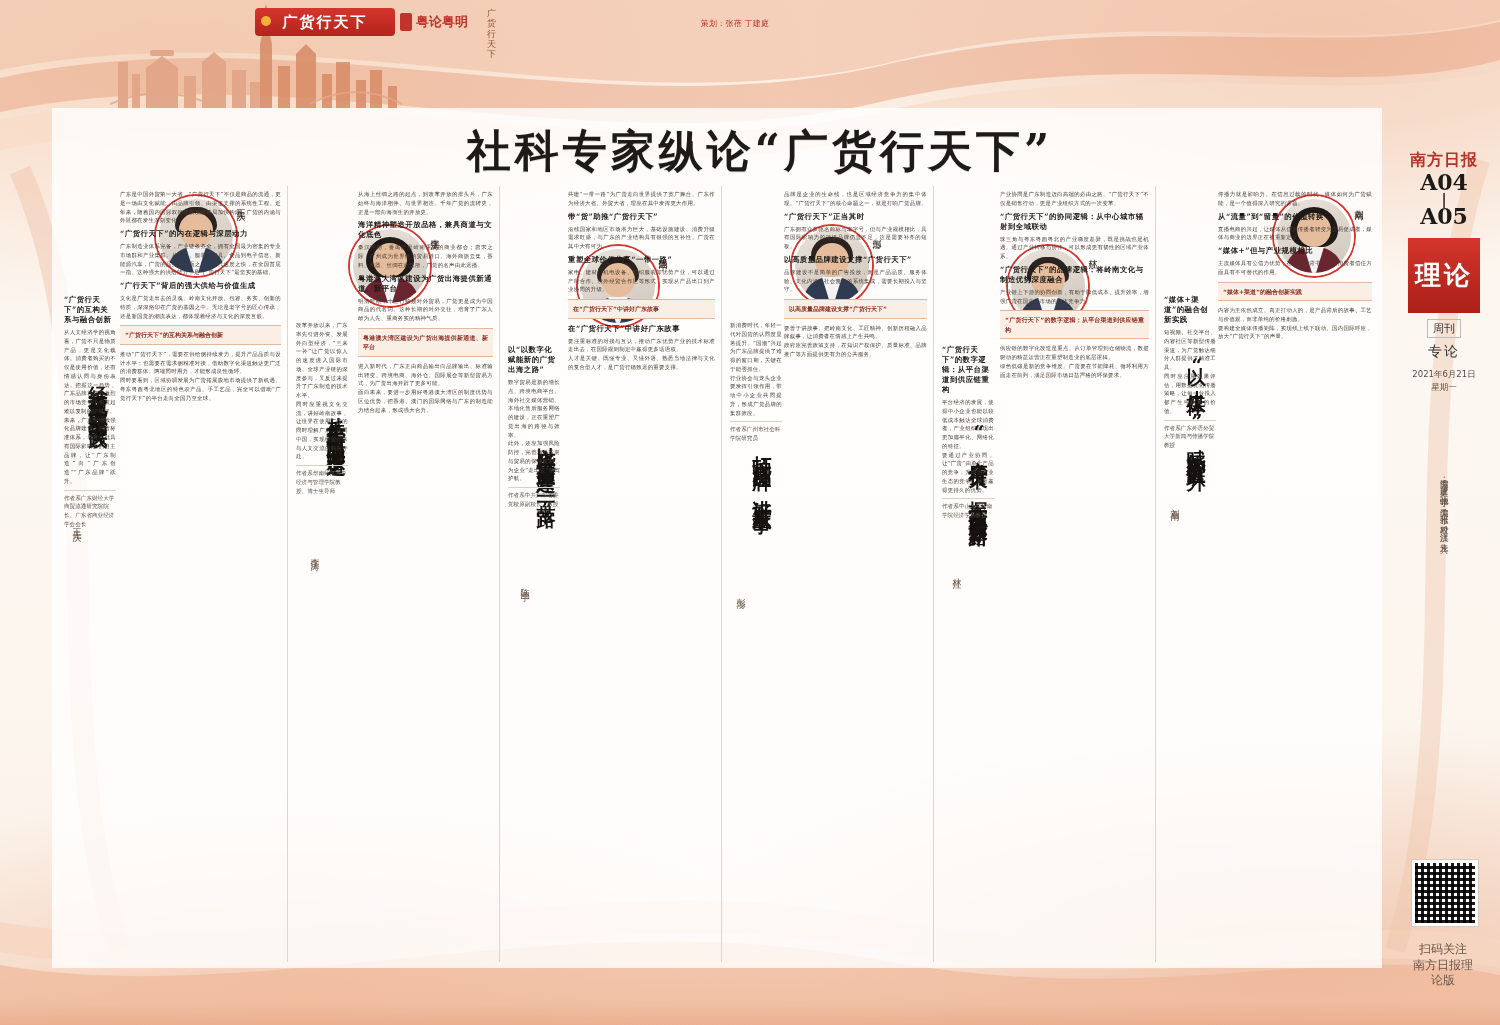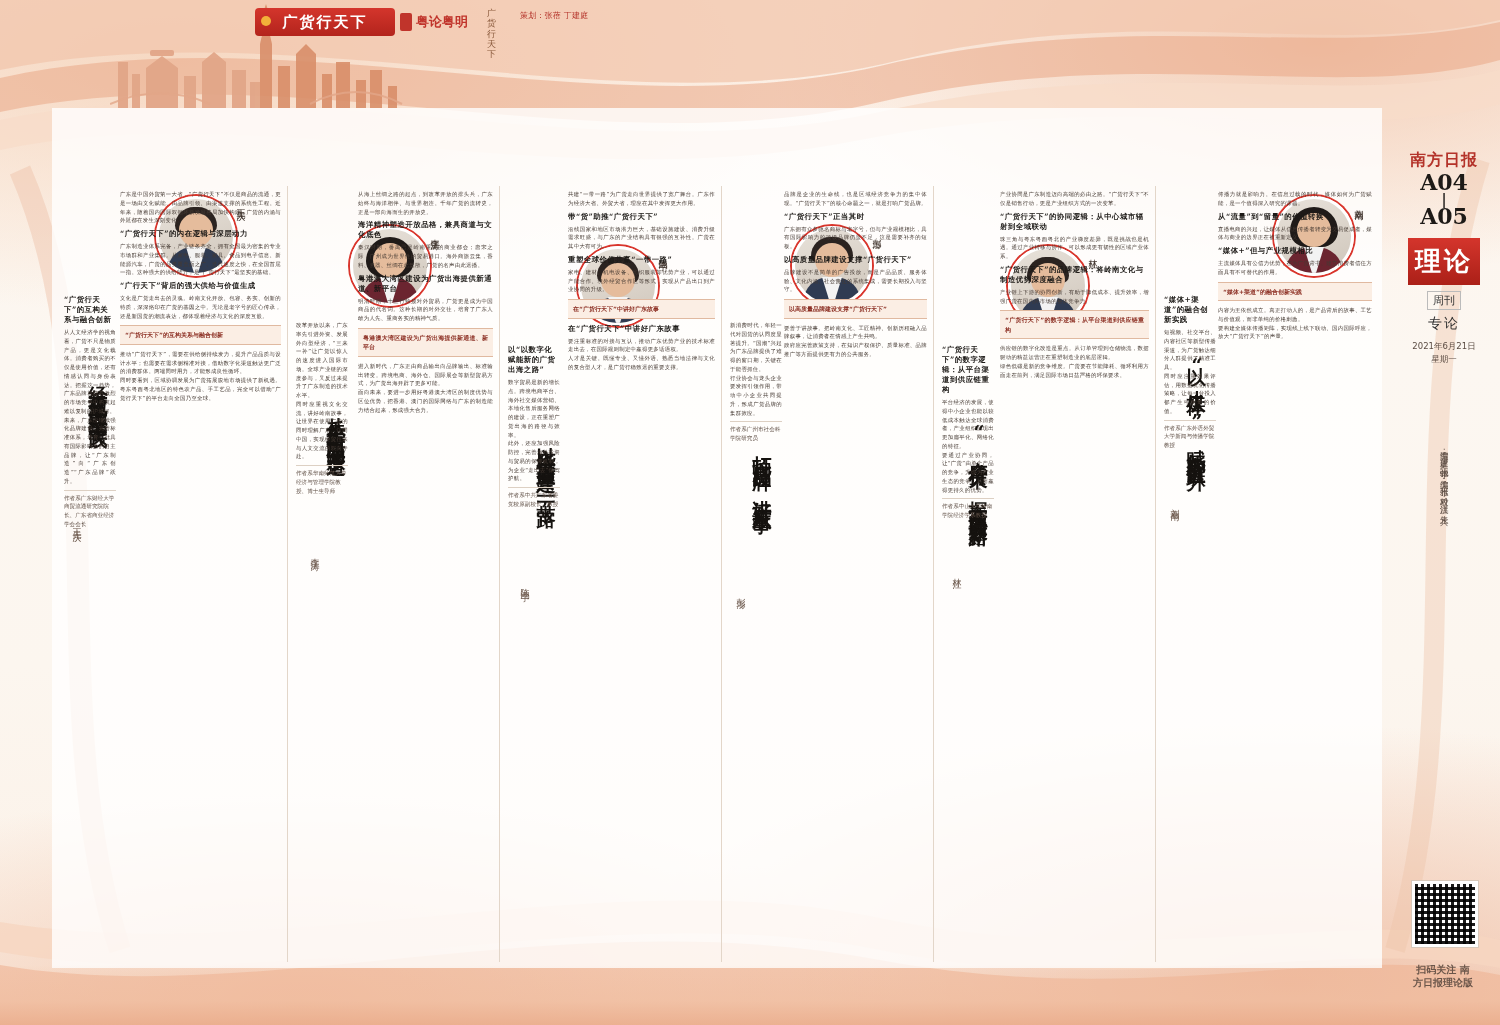--- a/index.html
+++ b/index.html
@@ -46,50 +46,50 @@
     font-size:9px;color:#8a5a3c;line-height:1.15;letter-spacing:0;
   }
   
   #skyline{position:absolute;left:110px;top:4px;width:300px;height:106px;}
   
   #lead{
     position:absolute;left:520px;top:6px;width:430px;height:92px;
     color:#3b2f28;font-size:8.4px;line-height:1.55;text-align:justify;
     letter-spacing:0.2px;
   }
-  #lead .byline{text-align:left;color:#b4332a;margin-top:4px;font-size:8px;}
+  #lead .byline{text-align:center;color:#b4332a;margin-top:12px;font-size:8px;}
   
   #headline{
     position:absolute;left:380px;top:120px;width:760px;height:62px;
     display:flex;align-items:center;justify-content:center;
     font-family:"DejaVu Serif","Liberation Serif",serif;
     font-size:44px;font-weight:bold;color:#1d1a17;letter-spacing:4px;
     text-shadow:0 1px 0 rgba(0,0,0,0.12);
   }
   
   #rail{position:absolute;right:20px;top:150px;width:72px;height:800px;text-align:center;}
   #rail .nf{font-size:16px;color:#b4332a;font-weight:bold;letter-spacing:1px;}
   #rail .pg{font-family:"DejaVu Serif",serif;font-size:22px;color:#1d1a17;line-height:1.05;font-weight:bold;}
   #rail .pg .dash{display:block;font-size:14px;line-height:0.8;}
   #rail .section{
     margin-top:10px;background:linear-gradient(180deg,#d4352c,#ab2018);
-    color:#fff;font-size:26px;font-weight:bold;padding:6px 0;letter-spacing:3px;
+    color:#fff;font-size:26px;font-weight:bold;padding:20px 0;letter-spacing:3px;
     font-family:"DejaVu Serif",serif;
   }
   #rail .kind{margin-top:6px;font-size:11px;color:#333;border:1px solid #bbb;display:inline-block;padding:1px 5px;}
   #rail .kind2{margin-top:5px;font-size:14px;color:#333;letter-spacing:2px;}
   #rail .date{margin-top:7px;font-size:8.5px;color:#5a4b42;line-height:1.5;}
   #rail .editors{margin-top:16px;font-size:8.5px;color:#5a4b42;line-height:1.6;
      writing-mode:vertical-rl;text-orientation:upright;display:inline-block;height:190px;}
   #qr{position:absolute;right:26px;bottom:36px;width:62px;}
   #qr .code{width:60px;height:60px;background:
      repeating-linear-gradient(0deg,#1b1b1b 0 3px,#fff 3px 6px),
      repeating-linear-gradient(90deg,#1b1b1b 0 3px,rgba(255,255,255,0) 3px 6px);
      background-blend-mode:multiply;border:3px solid #fff;outline:1px solid #d8c9bb;}
-  #qr .cap{font-size:10px;color:#6b564a;margin-top:16px;line-height:1.3;text-align:center;font-weight:bold;}
+  #qr .cap{font-size:12px;color:#6b564a;margin-top:16px;line-height:1.3;text-align:center;}
   
   #columns{position:absolute;left:56px;top:186px;width:1322px;height:776px;display:flex;gap:0;}
   .col{position:relative;padding:0 7px;box-sizing:border-box;border-right:1px solid #e3d6c9;}
   .col:last-child{border-right:none;}
   .col-inner{position:absolute;inset:0;padding:4px 8px;box-sizing:border-box;}
   
   .portrait{
     width:74px;height:74px;border-radius:50%;
     background:linear-gradient(160deg,#e8e2da,#cfc6bb);
     border:3px solid #fff;box-shadow:0 0 0 2px #d9352c;
@@ -200,20 +200,21 @@
       <span>粤论粤明</span>
     </div>
 
     <div id="brand-tag">广货行天下</div>
 
     <div id="lead">
       <div class="byline">策划：张蓓 丁建庭</div>
     </div>
   </div>
 
+  <div id="headline">社科专家纵论“广货行天下”</div>
 
   <div id="rail">
     <div class="nf">南方日报</div>
     <div class="pg">A04</div>
     <div class="pg" style="margin-top:0;">
         <span class="dash">|</span>
       </div>
     <div class="pg">A05</div>
     <div class="section">理论</div>
     <div class="kind">周刊</div>

